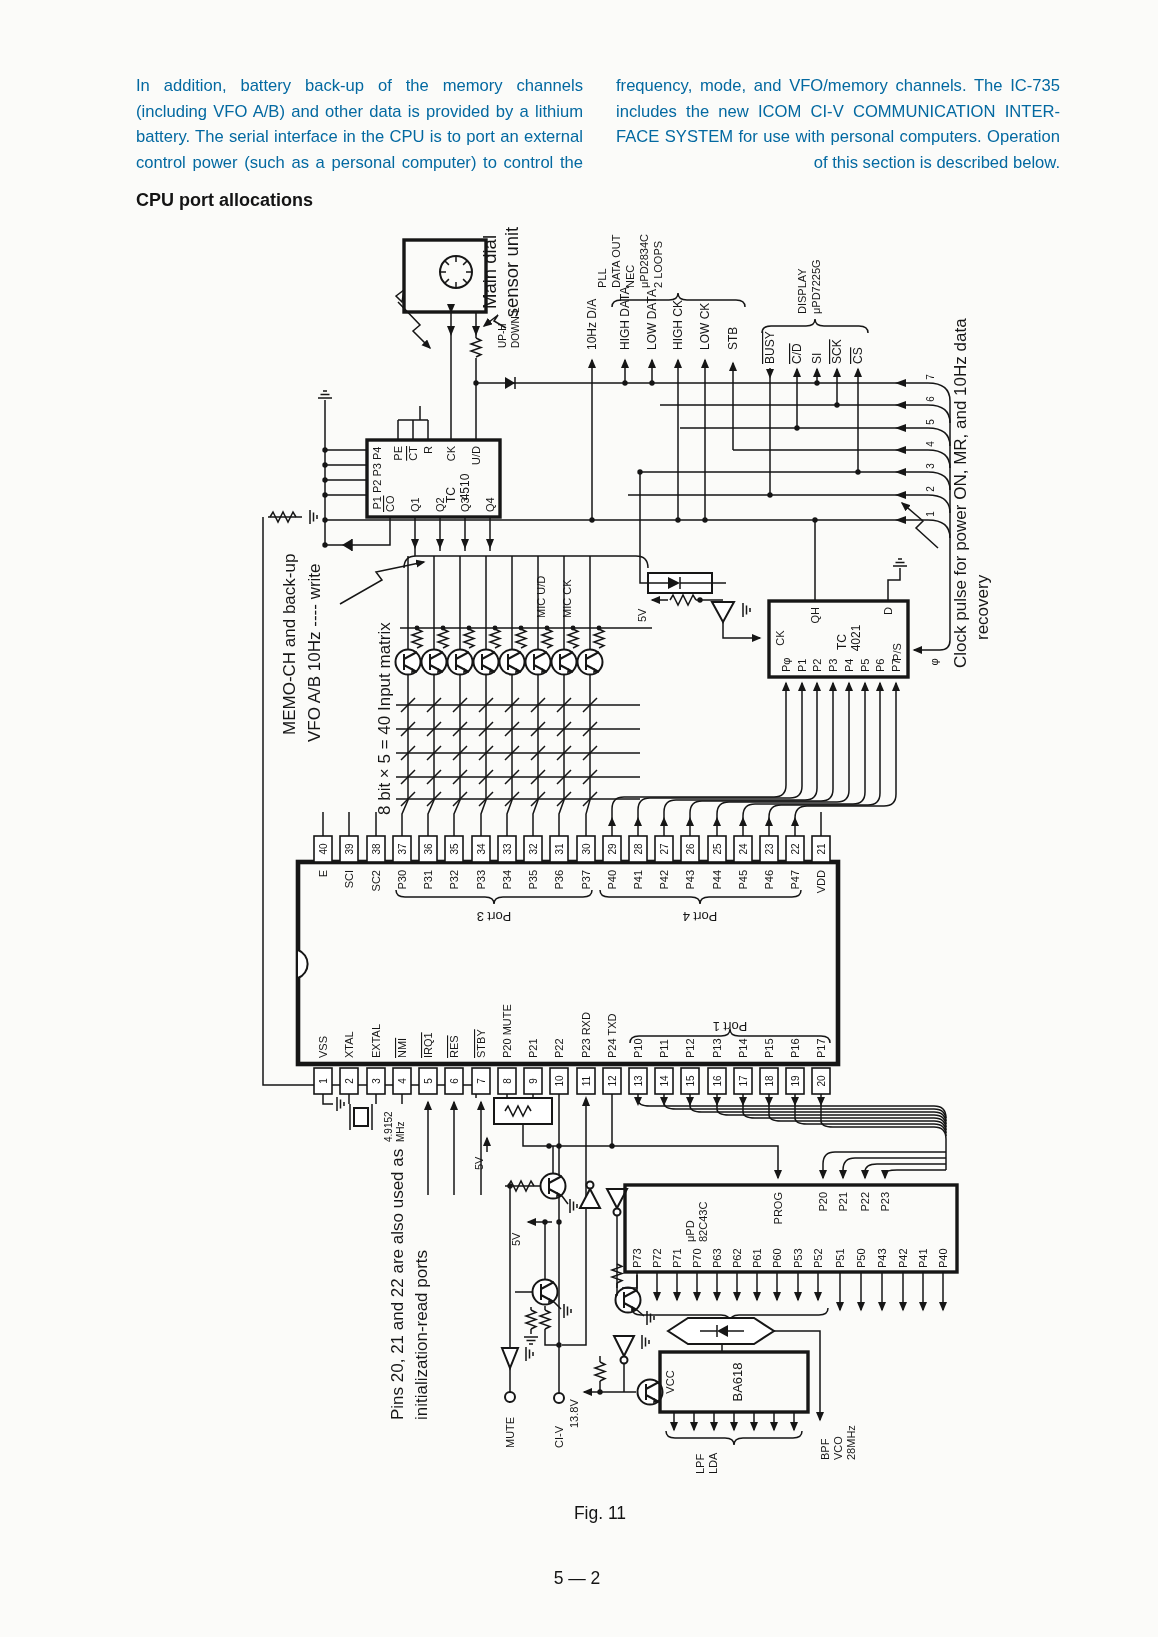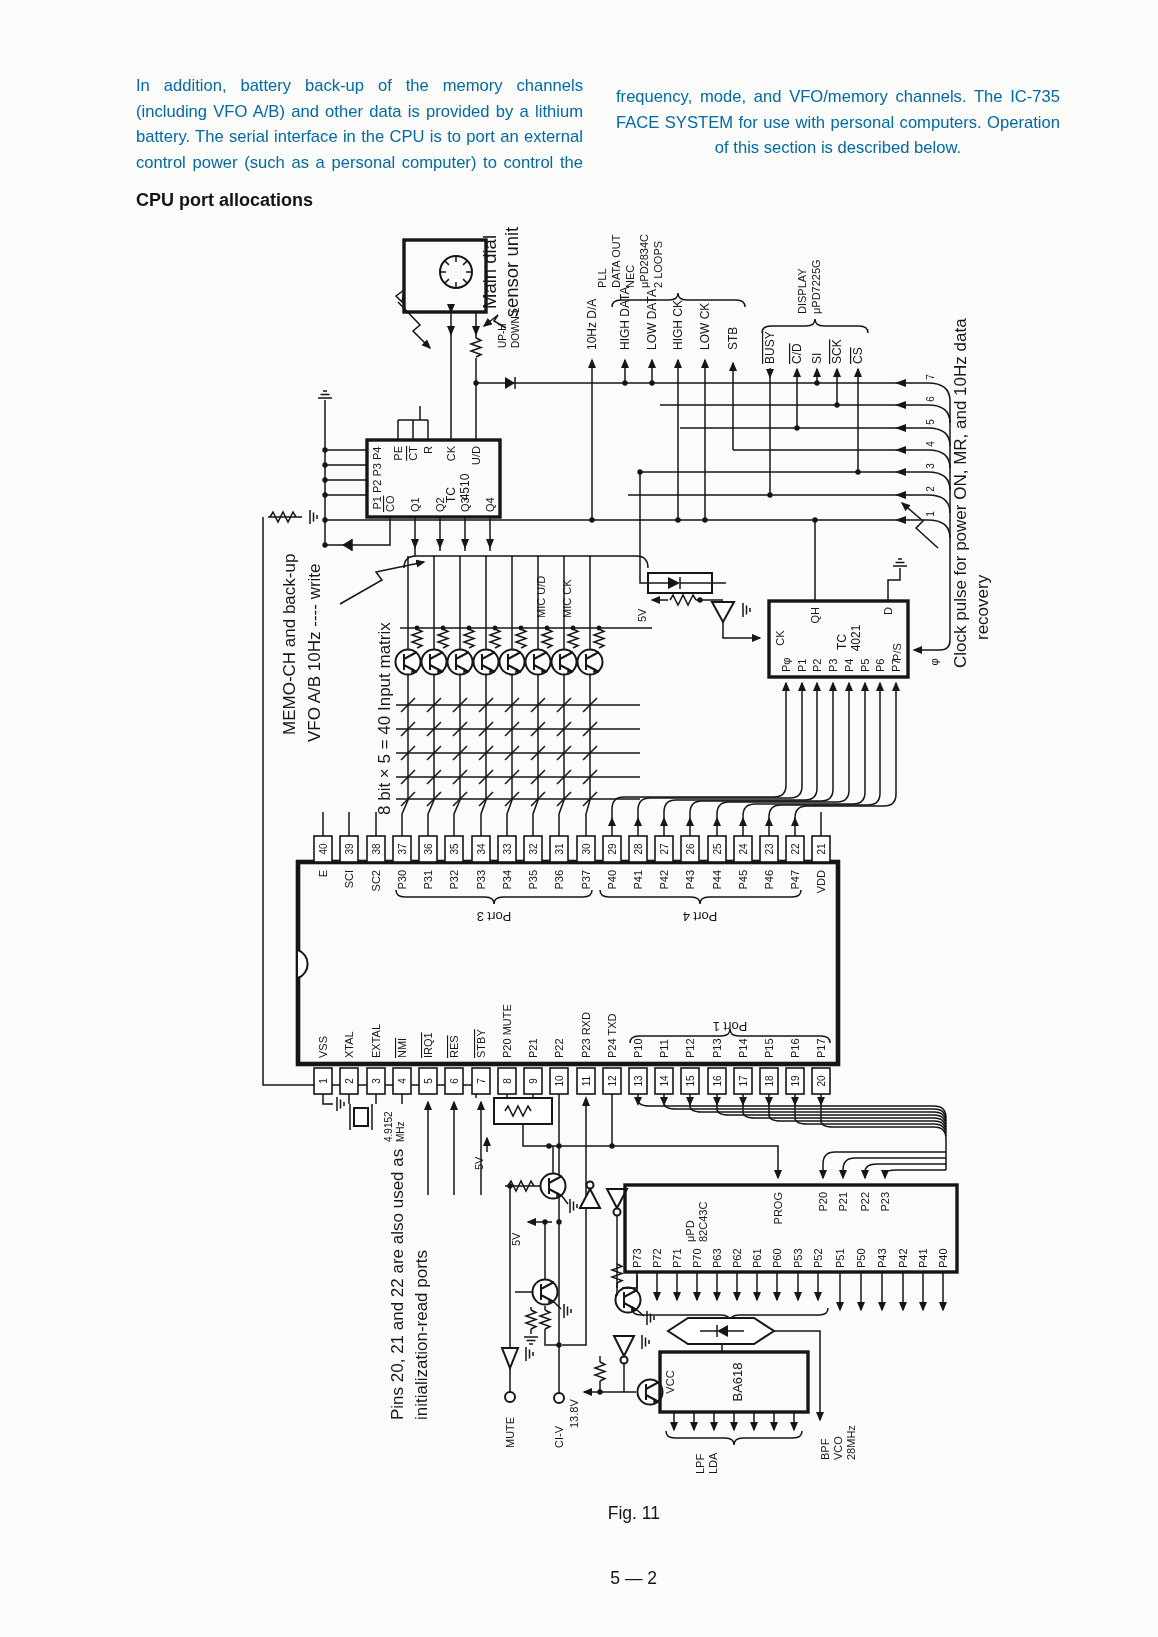--- a/index.html
+++ b/index.html
@@ -1,22 +1,22 @@
 <!DOCTYPE html>
 <html><head>
 <meta charset="utf-8">
 <style>
   html,body{margin:0;padding:0;background:#888;}
   .page{position:relative;width:1158px;height:1637px;background:#fbfbf9;overflow:hidden;
         font-family:"Liberation Sans",sans-serif;color:#141414;}
   .col{position:absolute;font-size:16.6px;line-height:25.7px;color:#0369a1;}
   .jl{text-align:justify;text-align-last:justify;}
-  .jp{text-align:center;}
+  .jp{text-align:right;}
   .head{position:absolute;font-size:18px;font-weight:bold;}
-  .cap{position:absolute;font-size:17.5px;text-align:right;}
+  .cap{position:absolute;font-size:17.5px;text-align:center;}
   svg{position:absolute;left:0;top:0;}
   svg text{fill:#161616;font-family:"Liberation Sans",sans-serif;}
   .t10{font-size:10px;}
   .t11{font-size:11px;}
   .t12{font-size:12px;}
   .t13n{font-size:13px;}
   .t17{font-size:17px;}
   .t18{font-size:18.5px;}
   .ov{text-decoration:overline;}
   .w{fill:none;stroke:#161616;stroke-width:1.5;}
@@ -31,22 +31,23 @@
 <body>
 
 <div class="page">
 
   <div class="col" style="left:136px;top:73px;width:447px;">
     <div class="jl">In addition, battery back-up of the memory channels</div>
     <div class="jl">(including VFO A/B) and other data is provided by a lithium</div>
     <div class="jl">battery. The serial interface in the CPU is to port an external</div>
     <div class="jl">control power (such as a personal computer) to control the</div>
   </div>
-  <div class="col" style="left:616px;top:84px;width:444px;">
+  <div class="col" style="left:616px;top:73px;width:444px;">
     <div class="jl">frequency, mode, and VFO/memory channels. The IC-735</div>
+    <div class="jl">includes the new ICOM CI-V COMMUNICATION INTER-</div>
     <div class="jl">FACE SYSTEM for use with personal computers. Operation</div>
     <div class="jp">of this section is described below.</div>
   </div>
   <div class="head" style="left:136px;top:190px;">CPU port allocations</div>
 
   <svg width="1158" height="1637" viewBox="0 0 1158 1637">
     <defs>
       <marker id="ah" markerWidth="11" markerHeight="9" refX="8" refY="4" orient="auto" markerUnits="userSpaceOnUse">
         <path d="M0,0L9.5,4L0,8Z" fill="#161616"></path>
       </marker>

